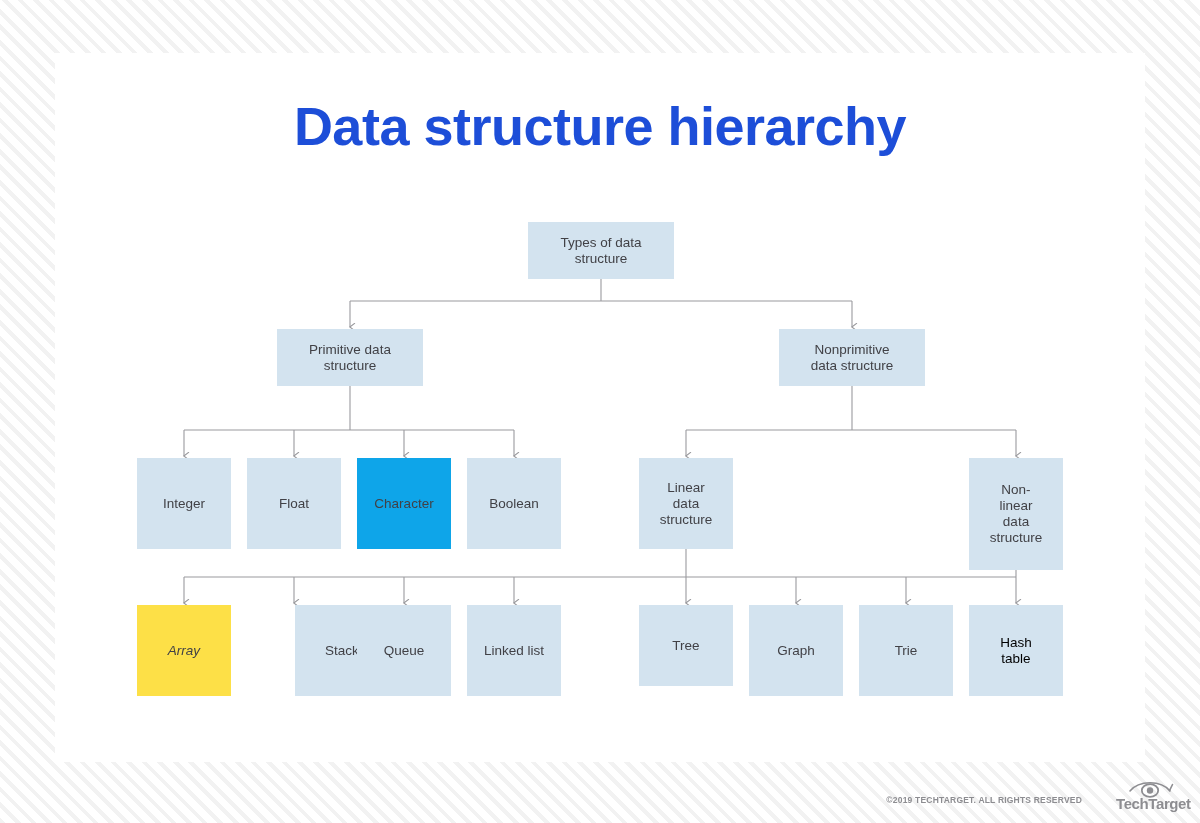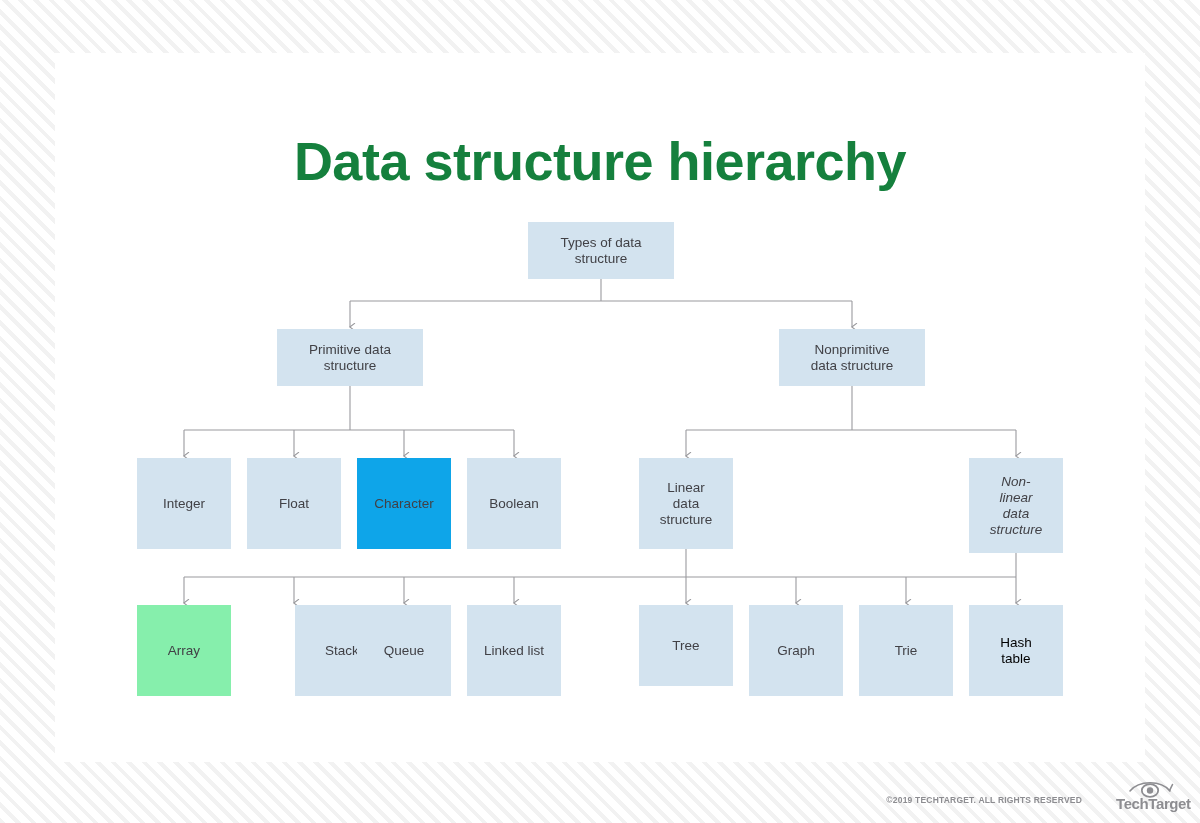--- a/index.html
+++ b/index.html
@@ -35,23 +35,22 @@
   
   #title {
     position: absolute;
     left: 0;
     top: 42px;
     width: 1090px;
     text-align: center;
     font-size: 54px;
     font-weight: 700;
     letter-spacing: -0.5px;
-    color: #15803d;
-    font-family: "Liberation Sans", sans-serif;
-    margin-top: 35px;
+    color: #1d4ed8;
+    font-family: "Liberation Sans", sans-serif;
   }
 
   
   #diagram {
     position: absolute;
     left: 0;
     top: 0;
     width: 1090px;
     height: 709px;
   }
@@ -187,27 +186,27 @@
         <span class="lbl">Character</span>
       </div>
       <div class="node" style="left: 412px; top: 405px; width: 94px; height: 91px; background: rgb(211, 227, 239); color: rgb(65, 65, 70);">
         <span class="lbl">Boolean</span>
       </div>
       <div class="node" style="left: 584px; top: 405px; width: 94px; height: 91px; background: rgb(211, 227, 239); color: rgb(65, 65, 70);">
         <span class="lbl">Linear
 data
 structure</span>
       </div>
-      <div class="node" style="left: 914px; top: 405px; width: 94px; height: 95px; background: rgb(211, 227, 239); color: rgb(65, 65, 70); font-style: italic;">
+      <div class="node" style="left: 914px; top: 405px; width: 94px; height: 112px; background: rgb(211, 227, 239); color: rgb(65, 65, 70);">
         <span class="lbl">Non-
 linear
 data
 structure</span>
       </div>
-      <div class="node" style="left: 82px; top: 552px; width: 94px; height: 91px; background: #86efac; color: rgb(65, 65, 70);">
+      <div class="node" style="left: 82px; top: 552px; width: 94px; height: 91px; background: #fde047; color: rgb(65, 65, 70); font-style: italic;">
         <span class="lbl">Array</span>
       </div>
       <div class="node" style="left: 192px; top: 552px; width: 94px; height: 91px; background: rgb(211, 227, 239); color: rgb(65, 65, 70); margin-left: 48px;">
         <span class="lbl">Stack</span>
       </div>
       <div class="node" style="left: 302px; top: 552px; width: 94px; height: 91px; background: rgb(211, 227, 239); color: rgb(65, 65, 70);">
         <span class="lbl">Queue</span>
       </div>
       <div class="node" style="left: 412px; top: 552px; width: 94px; height: 91px; background: rgb(211, 227, 239); color: rgb(65, 65, 70);">
         <span class="lbl">Linked list</span>

